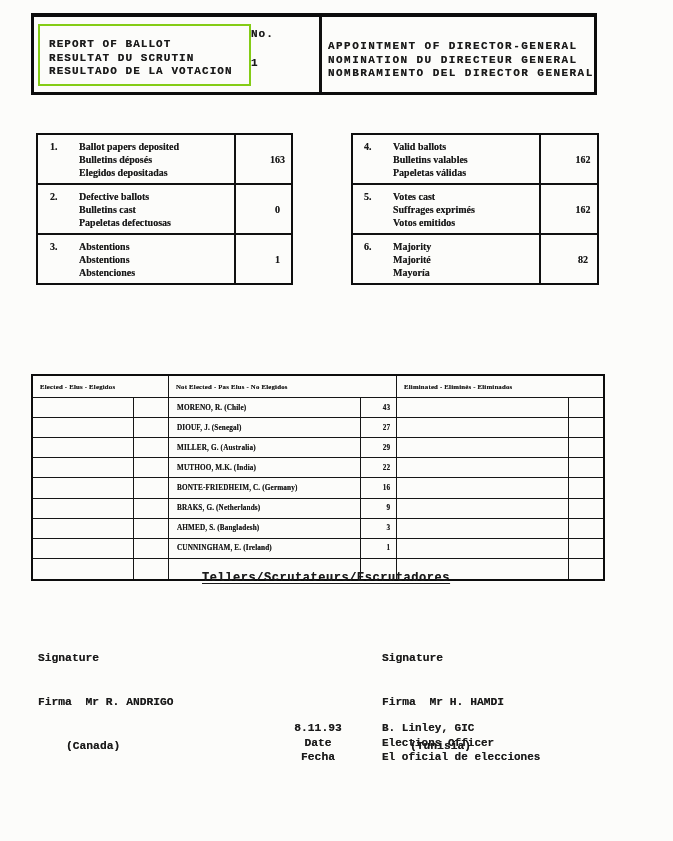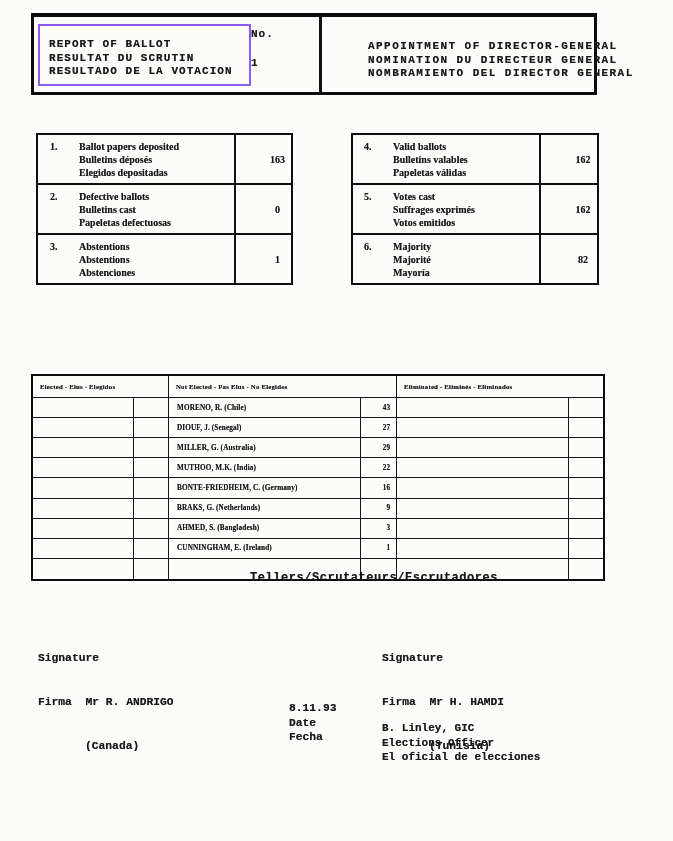--- a/index.html
+++ b/index.html
@@ -12,30 +12,30 @@
   .mono { font-family:"Liberation Mono","DejaVu Sans Mono",monospace; font-weight:700; }
   .ink { text-shadow:0 0 .45px rgba(10,10,10,.6); }
 
   
   .header-box {
     position:absolute; left:31px; top:13px; width:566px; height:82px;
     border:3px solid #0c0c0c; border-top-width:4px;
   }
   .h-left-box {
     position:absolute; left:4px; top:7px; width:213px; height:62px;
-    border:2px solid #8b5cf6; padding:12px 0 0 9px;
+    border:2px solid #84cc16; padding:12px 0 0 9px;
     font-size:11px; line-height:13.5px; letter-spacing:1.05px; white-space:nowrap;
   }
   .h-no-divider { position:absolute; left:285px; top:0; bottom:0; width:2.5px; background:#101010; }
   .h-no-label, .h-no-value { position:absolute; left:217px; width:68px; text-align:left; font-size:11px; letter-spacing:1px; }
   .h-no-label { top:11px; }
   .h-no-value { top:40px; }
   .h-right {
     position:absolute; left:294px; top:23px;
-    font-size:11px; line-height:13.5px; letter-spacing:1.45px; white-space:nowrap;margin-left:40px;
+    font-size:11px; line-height:13.5px; letter-spacing:1.45px; white-space:nowrap;
   }
 
   
   .stats {
     position:absolute; top:133px; height:152px;
     border:2.5px solid #0e0e0e; display:flex; flex-direction:column;
     font-weight:700; font-size:10px;
   }
   #stats-left  { left:36px;  width:257px; }
   #stats-right { left:351px; width:248px; }
@@ -61,28 +61,28 @@
   .cc { border-right:1.7px solid #161616; border-bottom:1.7px solid #161616; display:flex; align-items:center; min-width:0; }
   .cc.br0 { border-right:none; }
   .cand-table > .cc:nth-last-child(-n+6) { border-bottom:none; }
   .ch { grid-column:span 2; font-size:6.8px; padding-left:7px; letter-spacing:.2px; white-space:nowrap; }
   .cname { font-size:7.2px; padding-left:8px; letter-spacing:.15px; white-space:nowrap; }
   .cnum { font-size:7.2px; justify-content:flex-end; padding-right:6px; }
 
   
   .tellers {
     position:absolute; left:202px; top:571px; font-size:12px; letter-spacing:.55px;
-    text-underline-offset:2px;margin-left:48px;
+    text-decoration:underline; text-underline-offset:2px;
   }
   .sig { position:absolute; top:622px; font-size:11.3px; line-height:14.6px; white-space:pre; }
   #sig-left  { left:38px; }
   #sig-right { left:382px; }
-  .sig-country { margin-left:47px; }
+  .sig-country { margin-left:28px; }
   .date-block {
-    position:absolute; left:289px; top:701px; width:58px; 
+    position:absolute; left:289px; top:721px; width:58px; text-align:center;
     font-size:11.3px; line-height:14.7px;
   }
   .officer-block {
     position:absolute; left:382px; top:721px;
     font-size:11px; line-height:14.7px; white-space:nowrap;
   }
 </style>
 </head>
 <body>
 

